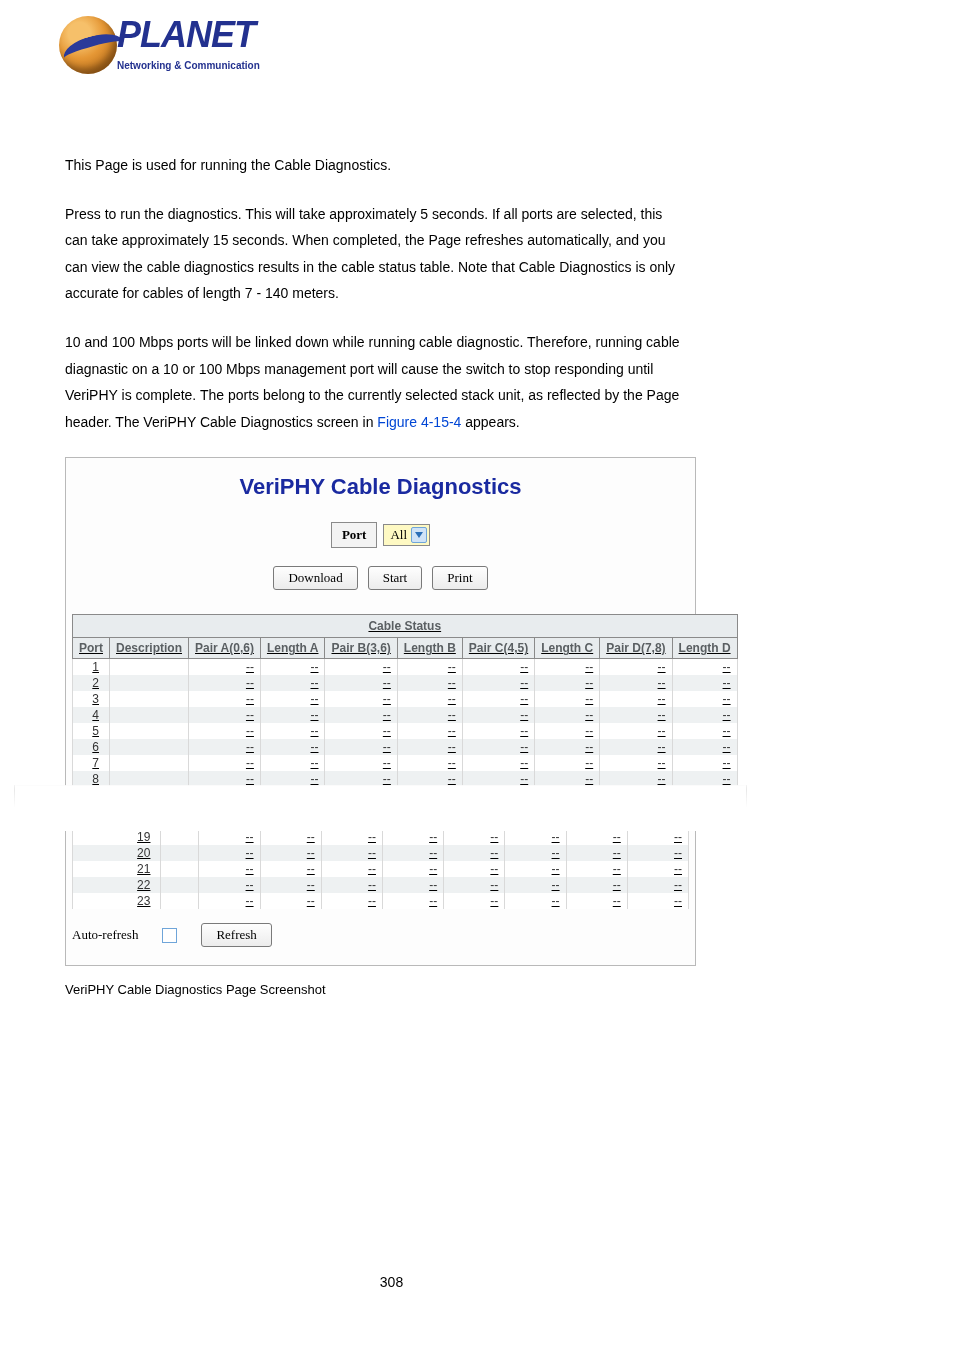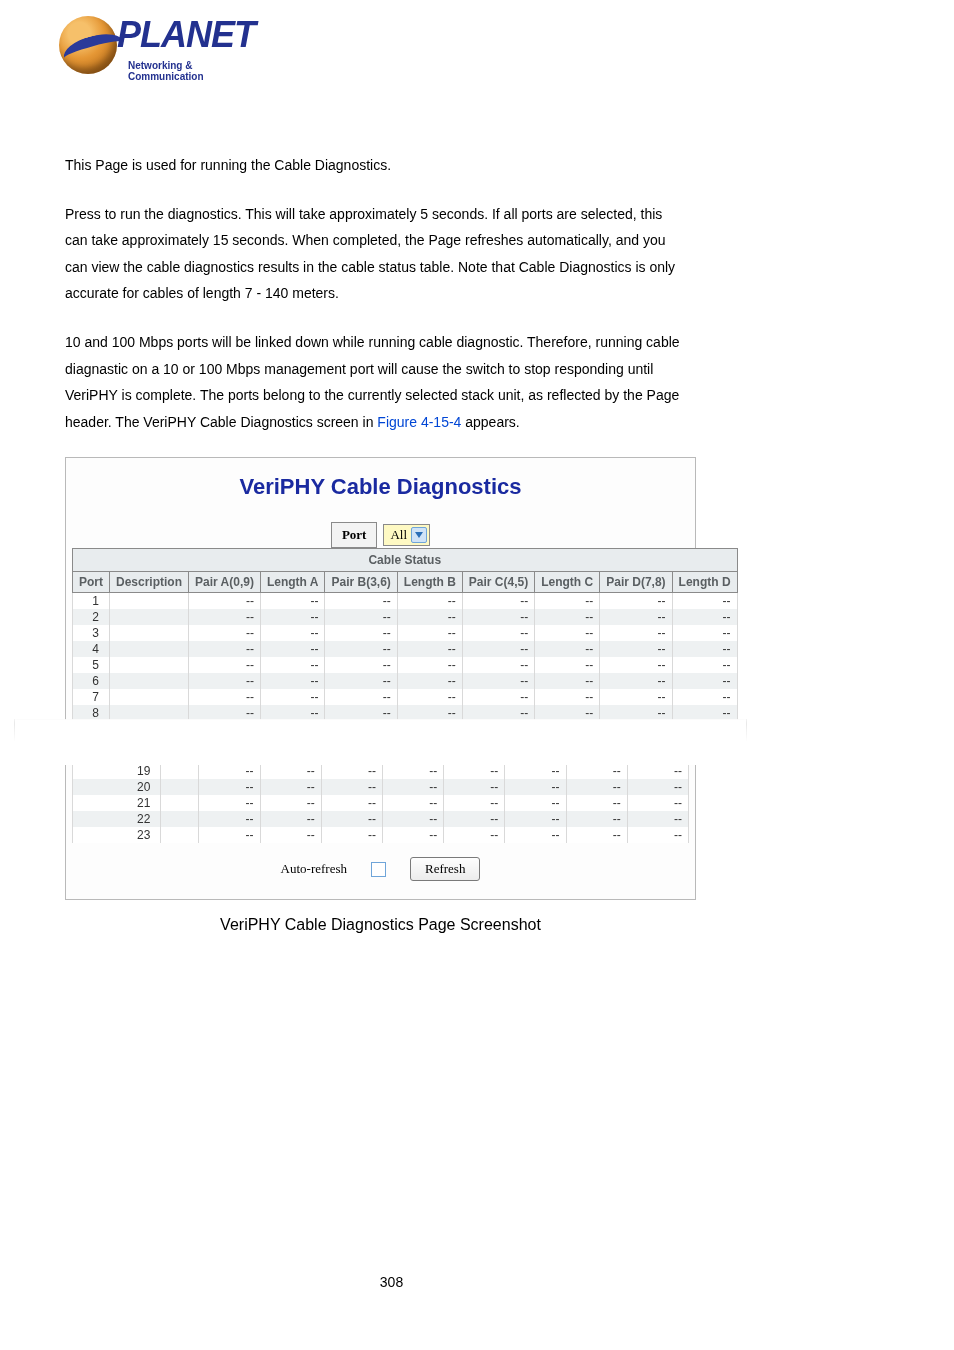--- a/index.html
+++ b/index.html
@@ -45,21 +45,21 @@
     left: 52px; top: -6px;
     font-family: Arial Black, Arial, sans-serif;
     font-weight: 900;
     font-style: italic;
     font-size: 36px;
     letter-spacing: -1px;
     color: #23318f;
   }
   .logo-sub {
     position: absolute;
-    left: 63px; top: 40px;
+    left: 52px; top: 40px;
     font-size: 10px;
     font-weight: 700;
     color: #23318f;
   }
   
   .body-text {
     margin-top: 78px;
     font-size: 14px;
     line-height: 1.9;
   }
@@ -125,20 +125,21 @@
     background: linear-gradient(#fefefe,#ececec);
     font-size: 13px;
     padding: 3px 14px;
     border-radius: 3px;
     font-family: "Times New Roman", serif;
   }
   
   .tbl-wrap {
     position: relative;
     margin: 0 0 0 0;
+    text-decoration: underline;
   }
   table.cable {
     width: 100%;
     border-collapse: collapse;
     font-family: Verdana, Arial, sans-serif;
     font-size: 12px;
   }
   table.cable th.section {
     background: #e8ecee;
     border: 1px solid #8a8a8a;
@@ -173,36 +174,35 @@
   .tear .flap {
     position: absolute;
     left: 0; right: 0;
     height: 46px;
     background: #fff;
     box-shadow: 0 2px 4px rgba(0,0,0,.18), 0 -2px 4px rgba(0,0,0,.12);
     transform: perspective(600px) rotateX(4deg);
   }
   .footer-controls {
     display: flex;
-    justify-content: center;
     align-items: center;
     gap: 24px;
     margin-top: 14px;
     font-size: 13px;
     font-family: "Times New Roman", serif;
   }
   .checkbox {
     width: 13px; height: 13px;
     border: 1px solid #6fa5d9;
     background: #fff;
     display: inline-block;
   }
   .caption {
-    text-align: center;
-    font-size: 16px;
+    text-align: left;
+    font-size: 13px;
     margin-top: 16px;
   }
   .page-number {
     position: absolute;
     bottom: 60px;
     left: 0; right: 17px;
     text-align: center;
     font-size: 14px;
   }
 </style>
@@ -234,31 +234,36 @@
       <span class="select-wrap">
         <span>All</span>
         <span class="select-chevron">
           <svg width="8" height="6" viewBox="0 0 8 6">
               <path d="M0 0 L8 0 L4 6 Z" fill="#2a6fb7"></path>
             </svg>
         </span>
       </span>
     </div>
 
+    <div class="btn-row">
+      <span class="btn">Download</span>
+      <span class="btn">Start</span>
+      <span class="btn">Print</span>
+    </div>
 
     <div class="tbl-wrap">
       <table class="cable">
         <thead>
           <tr>
               <th class="section" colspan="10">Cable Status</th>
             </tr>
           <tr id="hdr-row">
               <th>Port</th>
               <th>Description</th>
-              <th>Pair A(0,9)</th>
+              <th>Pair A(0,6)</th>
               <th>Length A</th>
               <th>Pair B(3,6)</th>
               <th>Length B</th>
               <th>Pair C(4,5)</th>
               <th>Length C</th>
               <th>Pair D(7,8)</th>
               <th>Length D</th>
             </tr>
         </thead>
         <tbody id="tbody-top">

